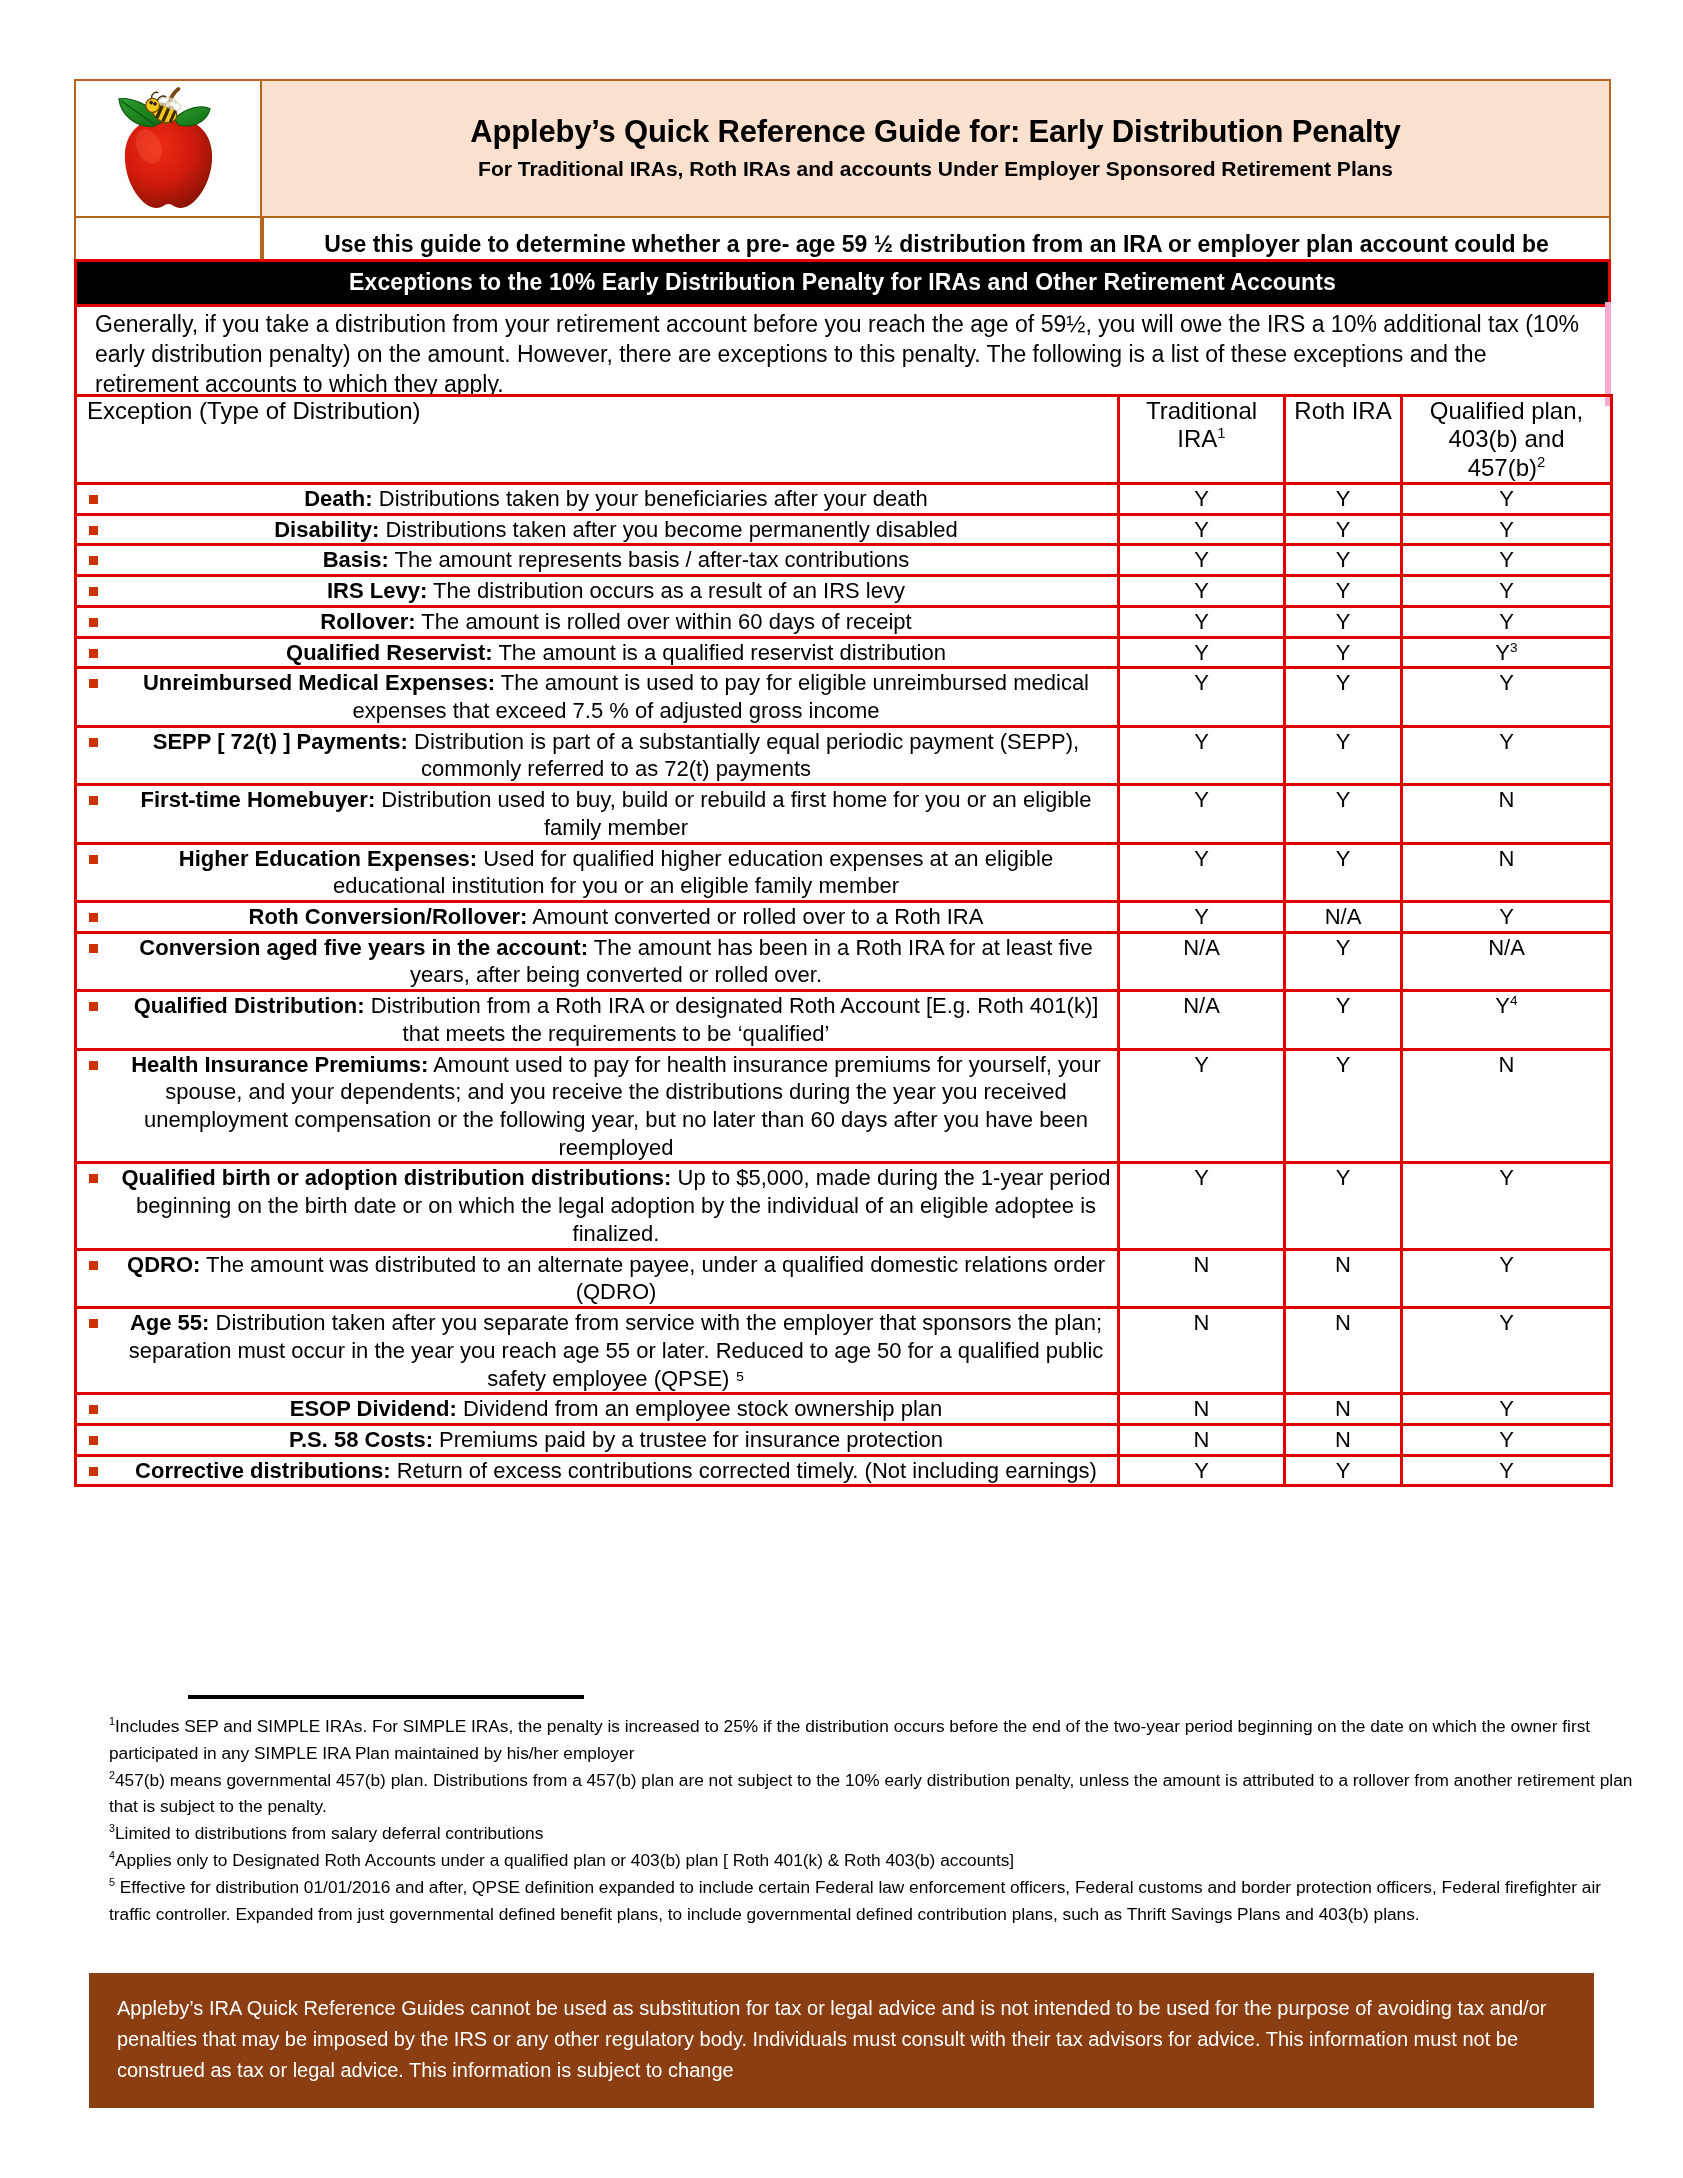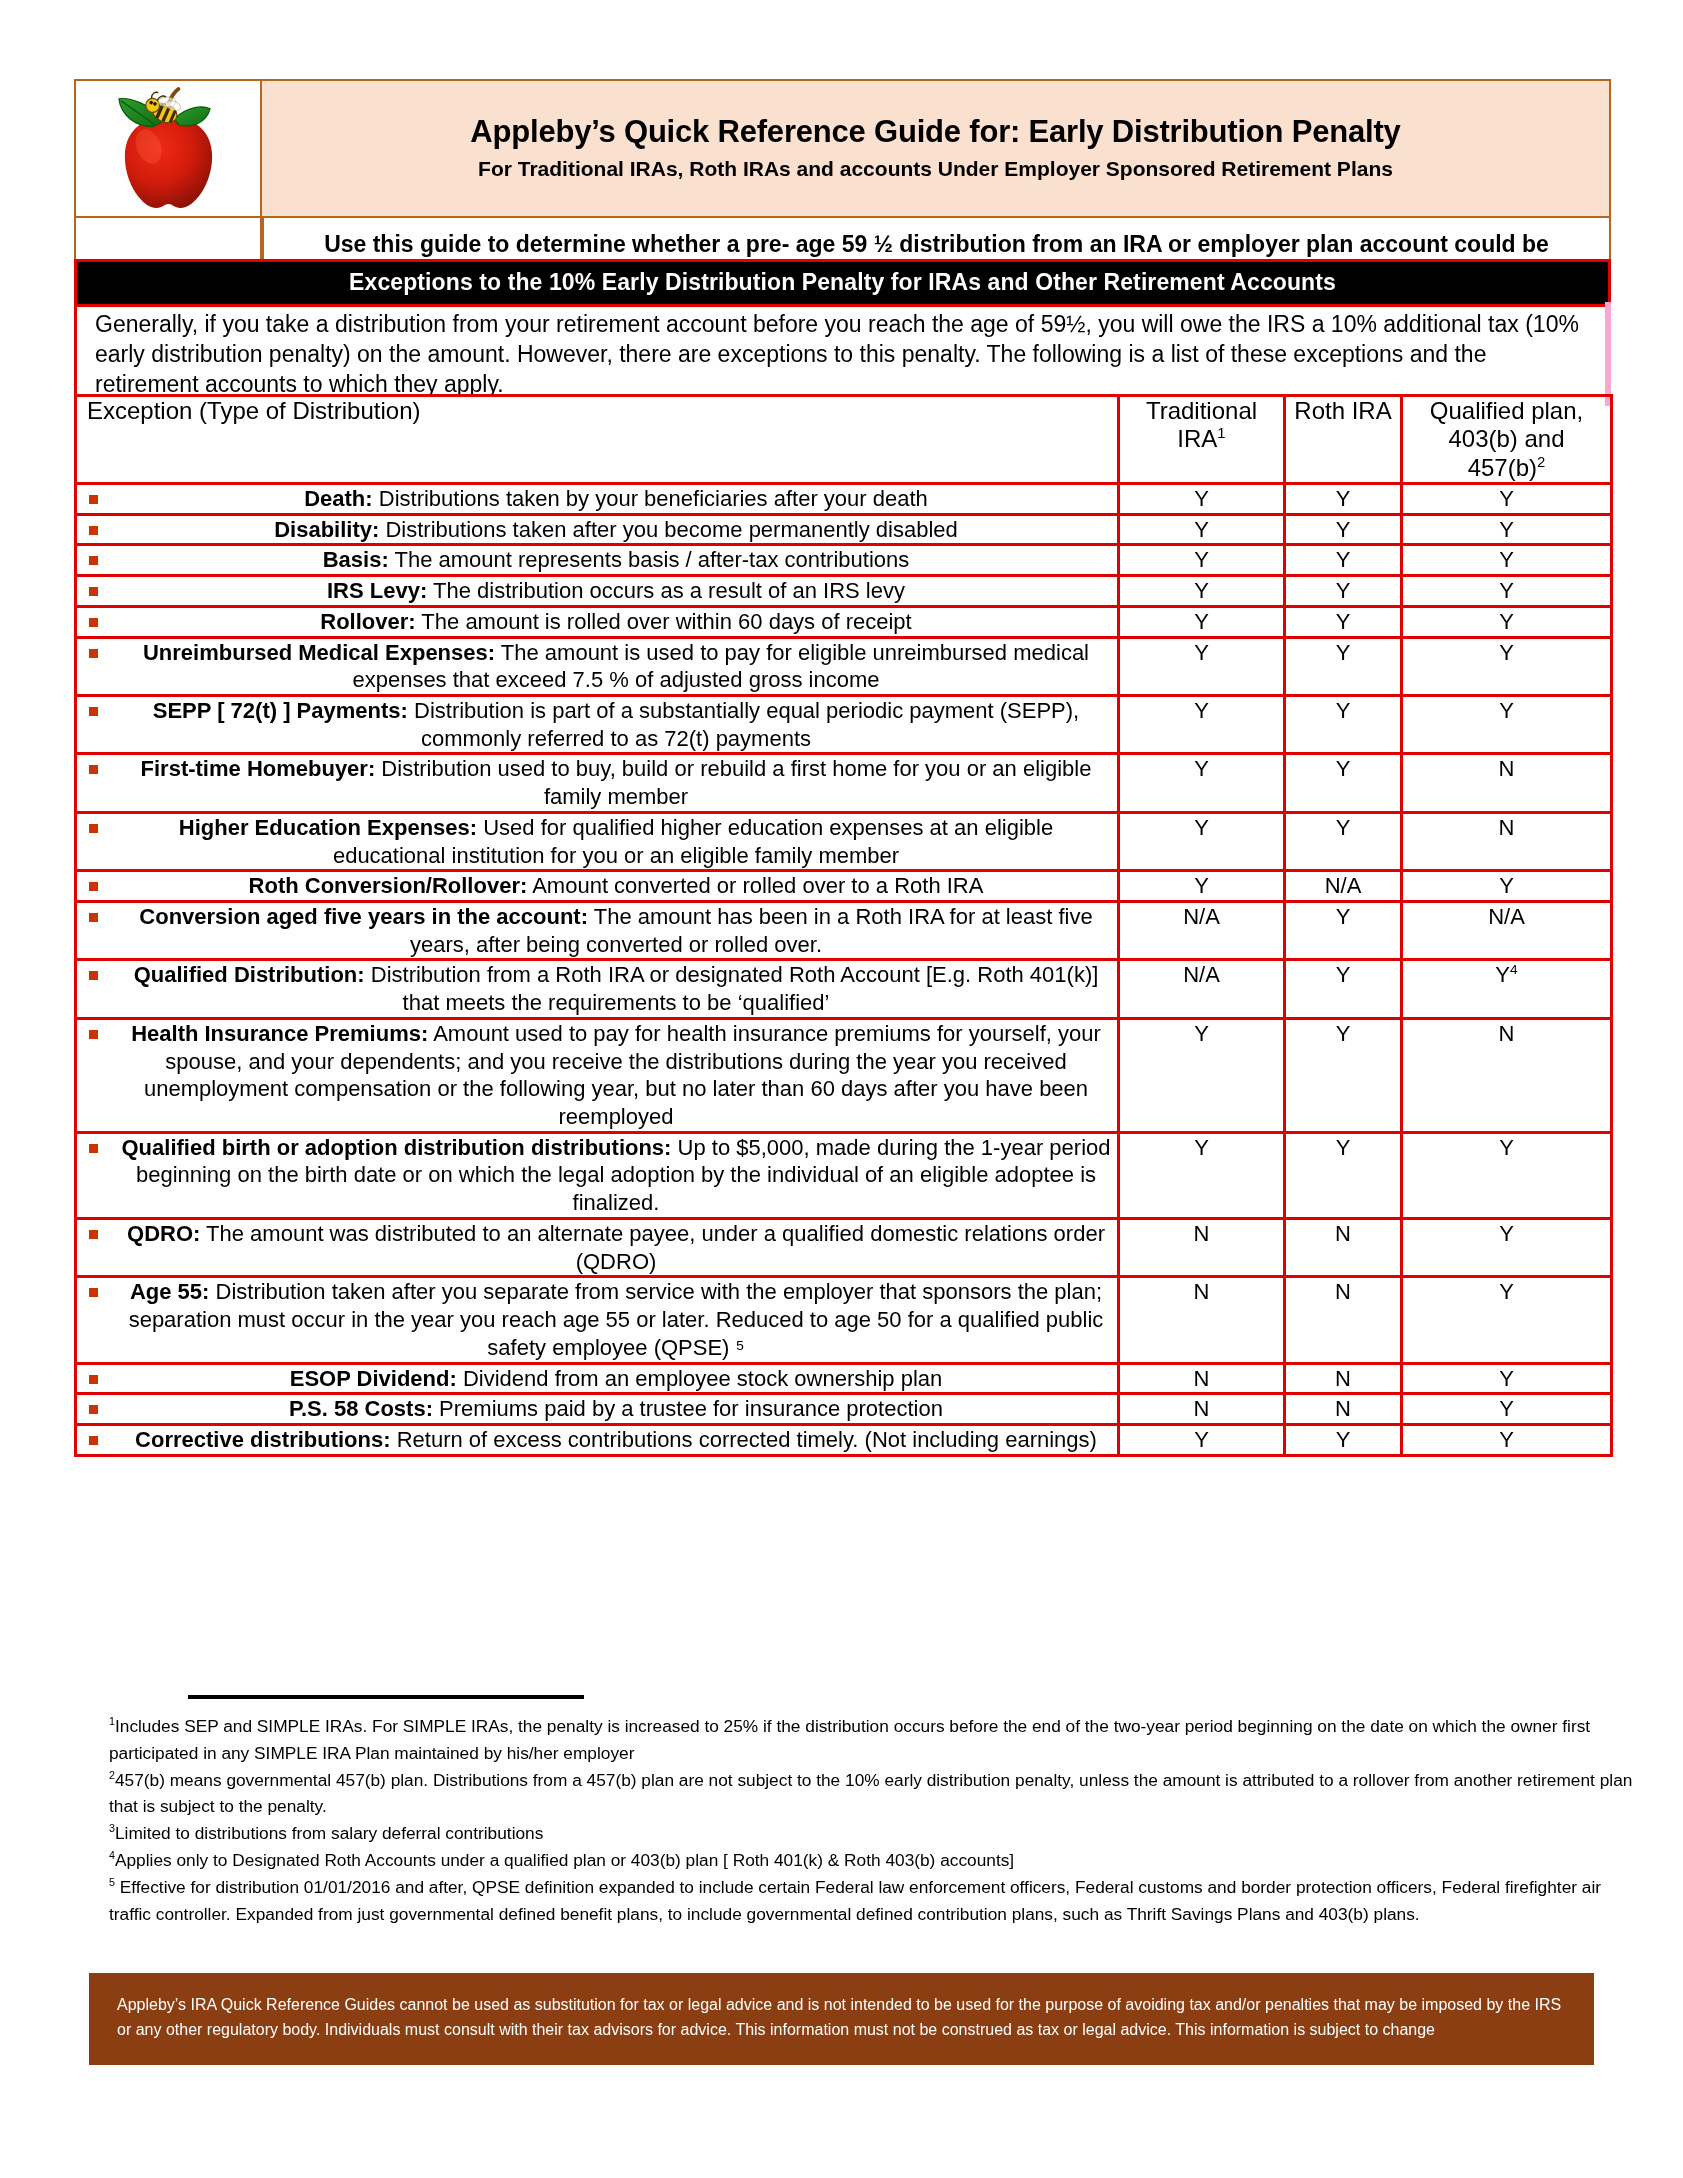--- a/index.html
+++ b/index.html
@@ -217,21 +217,21 @@
 
   
   .disclaimer {
     position: absolute;
     left: 89px;
     top: 1973px;
     width: 1505px;
     box-sizing: border-box;
     background: #8b3e11;
     color: #ffffff;
-    font-size: 16px;
+    font-size: 20px;
     line-height: 1.55;
     padding: 20px 28px 22px 28px;
   }
   .disclaimer p { margin: 0; }
 </style>
 </head>
 <body>
 
 <div class="page">
 
@@ -379,20 +379,33 @@
             <td class="val"><span>Y</span></td>
             <td class="val"><span>Y</span></td>
             <td class="val"><span>Y</span></td>
           </tr>
           <tr>
             <td class="desc">
               <div class="bullet-row">
                 <div class="bullet">
                   <i></i>
                 </div>
+                <div class="btext"><b>Qualified Reservist:</b><span> The amount is a qualified reservist distribution</span></div>
+              </div>
+            </td>
+            <td class="val"><span>Y</span></td>
+            <td class="val"><span>Y</span></td>
+            <td class="val"><span>Y</span><sup>3</sup></td>
+          </tr>
+          <tr>
+            <td class="desc">
+              <div class="bullet-row">
+                <div class="bullet">
+                  <i></i>
+                </div>
                 <div class="btext"><b>Unreimbursed Medical Expenses:</b><span> The amount is used to pay for eligible unreimbursed medical expenses that exceed 7.5 % of adjusted gross income</span></div>
               </div>
             </td>
             <td class="val"><span>Y</span></td>
             <td class="val"><span>Y</span></td>
             <td class="val"><span>Y</span></td>
           </tr>
           <tr>
             <td class="desc">
               <div class="bullet-row">

